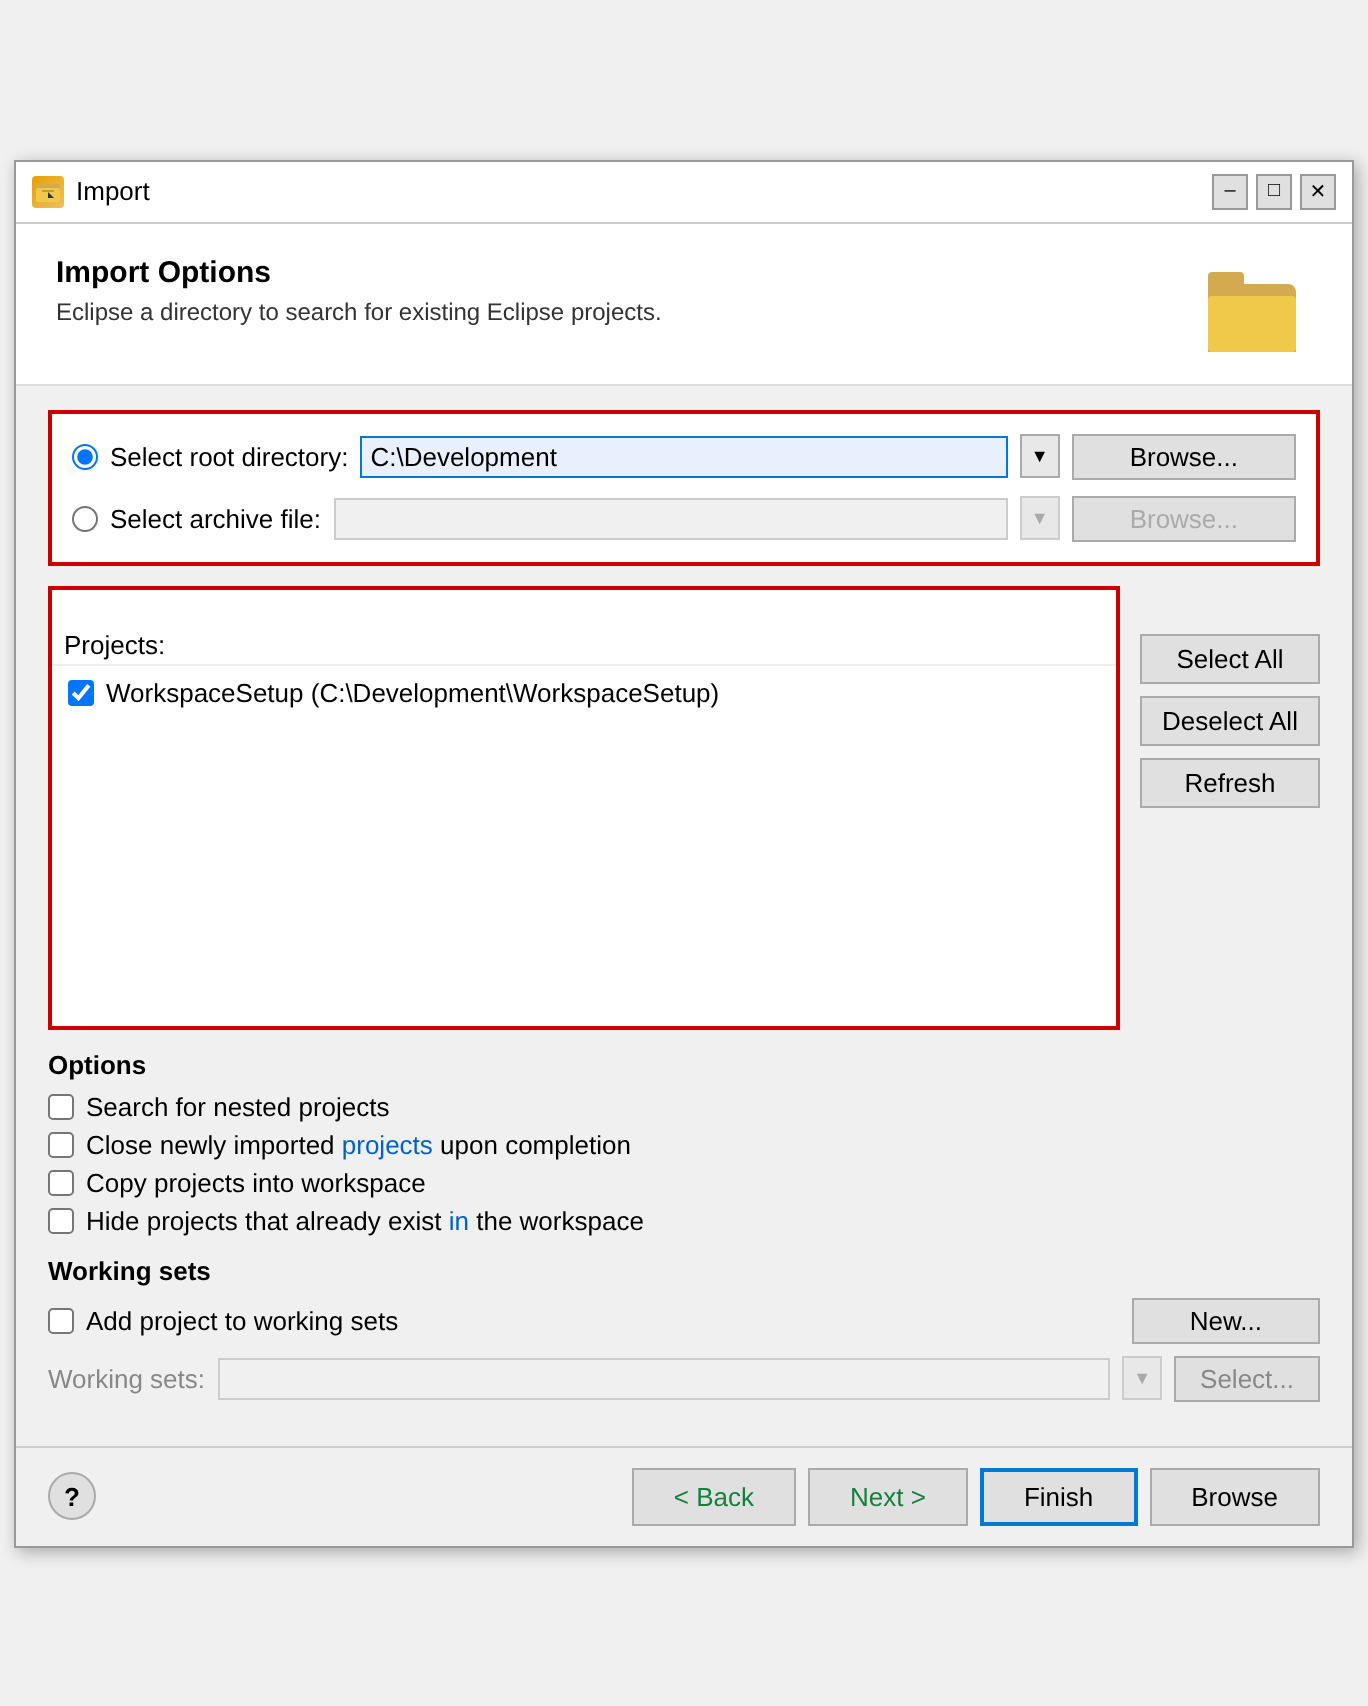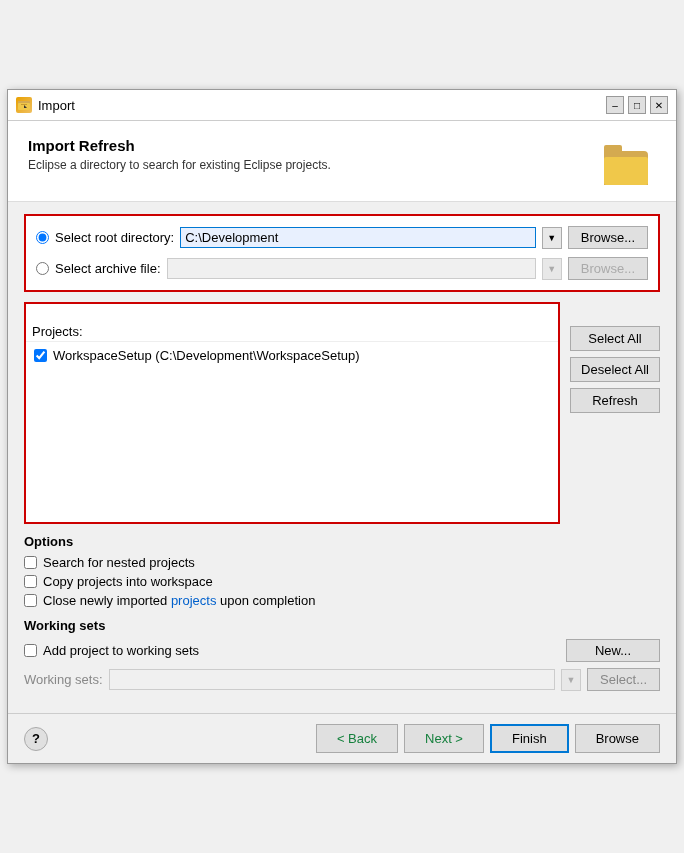--- a/index.html
+++ b/index.html
@@ -142,21 +142,21 @@
       background: #e8e8e8;
       width: 20px;
       height: 22px;
       display: flex;
       align-items: center;
       justify-content: center;
       cursor: pointer;
       font-size: 9px;
     }
     .browse-btn {
-      padding: 3px 12px;
+      padding: 3px 28px;
       background: #e0e0e0;
       border: 1px solid #aaa;
       cursor: pointer;
       font-size: 13px;
     }
     .browse-btn.disabled {
       color: #aaa;
       cursor: default;
     }
     .archive-row {
@@ -339,21 +339,21 @@
     </div>
     <div class="title-bar-controls">
       <div class="title-bar-btn">–</div>
       <div class="title-bar-btn">□</div>
       <div class="title-bar-btn">✕</div>
     </div>
   </div>
 
   <div class="header-section">
     <div class="header-text">
-      <h2>Import Refresh</h2>
+      <h2>Import Options</h2>
       <p>Eclipse a directory to search for existing Eclipse projects.</p>
     </div>
     <div class="header-icon">
       <div class="folder-tab"></div>
       <div class="folder-icon-back"></div>
       <div class="folder-icon-front"></div>
     </div>
   </div>
 
   <div class="content">
@@ -392,26 +392,30 @@
       </div>
     </div>
 
     <div class="options-section">
       <div class="section-title">Options</div>
       <div class="option-row">
         <input type="checkbox" id="opt0" style="">
         <label for="opt0">Search for nested projects</label>
       </div>
       <div class="option-row">
+        <input type="checkbox" id="opt2" style="">
+        <label for="opt2">Close newly imported <span style="color:#0060cc;">projects</span> upon completion</label>
+      </div>
+      <div class="option-row">
         <input type="checkbox" id="opt1" style="">
         <label for="opt1">Copy projects into workspace</label>
       </div>
       <div class="option-row">
-        <input type="checkbox" id="opt2" style="">
-        <label for="opt2">Close newly imported <span style="color:#0060cc;">projects</span> upon completion</label>
+        <input type="checkbox" id="opt3" style="">
+        <label for="opt3">Hide projects that already exist <span style="color:#0060cc;">in</span> the workspace</label>
       </div>
     </div>
 
     <div class="working-sets">
       <div class="section-title">Working sets</div>
       <div class="ws-row-full">
         <input type="checkbox" id="wsAdd" style="">
         <label for="wsAdd">Add project to working sets</label>
         <div style="flex:1"></div>
         <button class="new-btn">New...</button>

